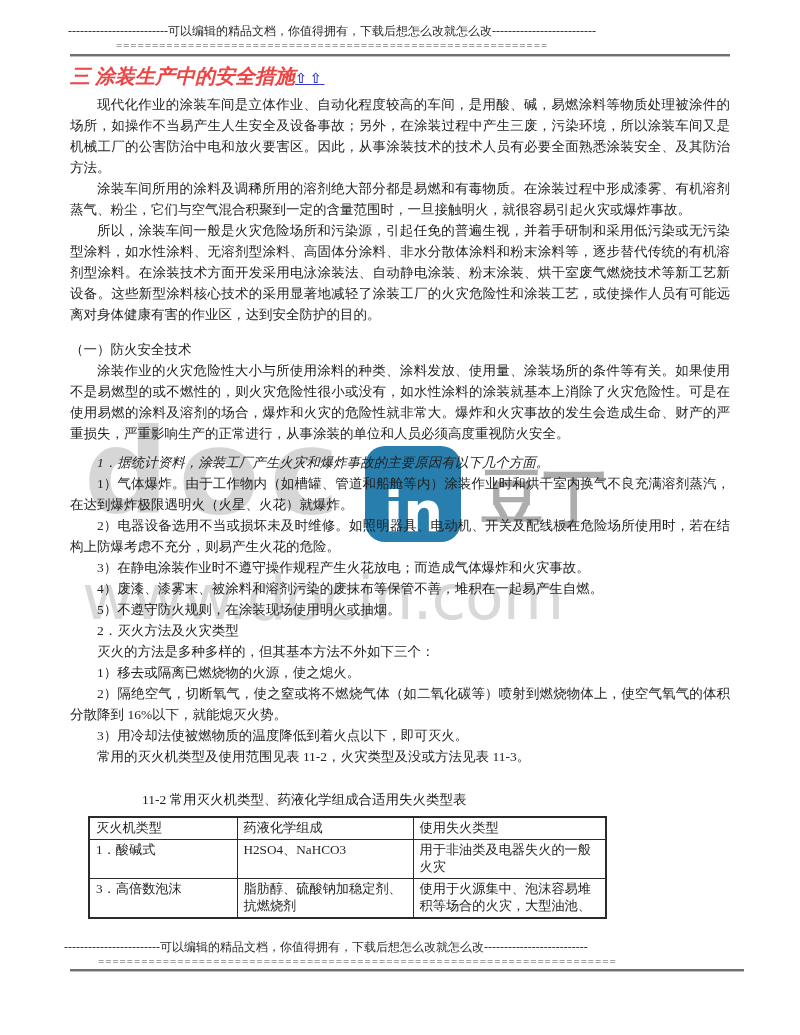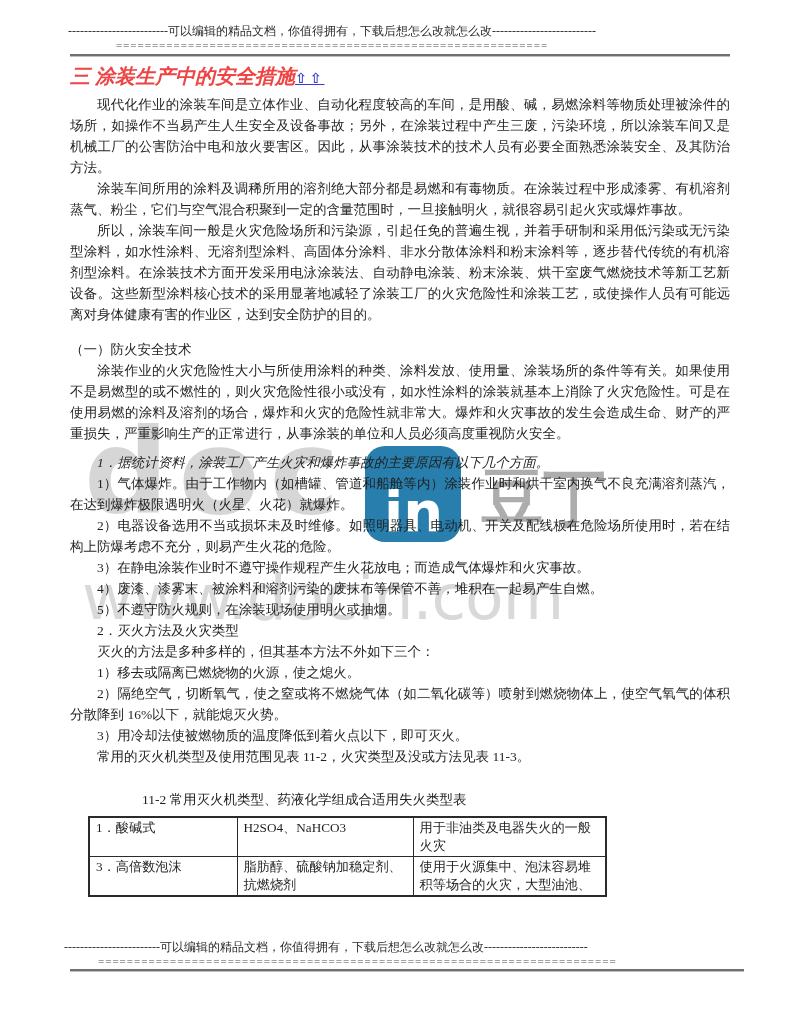--- a/index.html
+++ b/index.html
@@ -123,20 +123,25 @@
 
     <p class="caption">11-2 常用灭火机类型、药液化学组成合适用失火类型表</p>
 
     <table class="fire">
       <colgroup>
         <col style="width:148px">
           <col style="width:176px">
           <col style="width:193px">
       </colgroup>
       <tbody>
+          <tr>
+        <th>灭火机类型</th>
+        <th>药液化学组成</th>
+        <th>使用失火类型</th>
+      </tr>
       <tr>
         <td>1．酸碱式</td>
         <td>H2SO4、NaHCO3</td>
         <td>用于非油类及电器失火的一般火灾</td>
       </tr>
       <tr>
         <td>3．高倍数泡沫</td>
         <td>脂肪醇、硫酸钠加稳定剂、抗燃烧剂</td>
         <td>使用于火源集中、泡沫容易堆积等场合的火灾，大型油池、</td>
       </tr>

